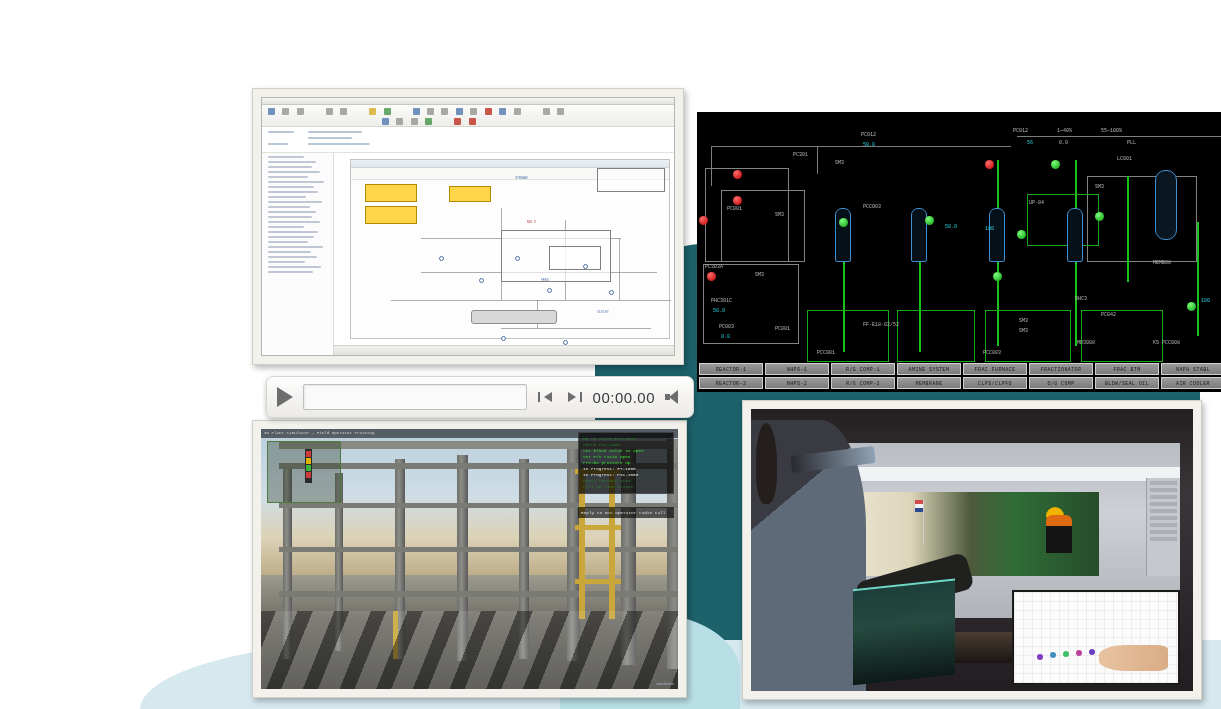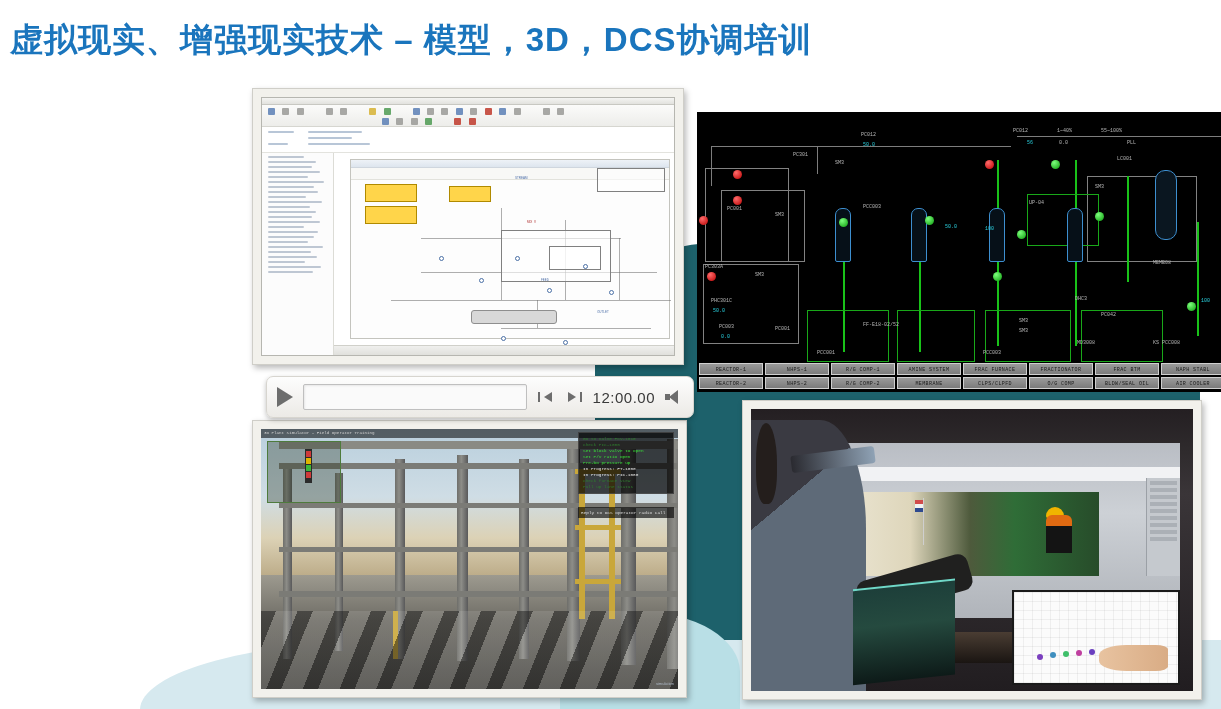--- a/index.html
+++ b/index.html
@@ -343,21 +343,20 @@
 </head>
 <body>
 
 <div id="slide">
 
   <div class="bg-teal-2"></div>
   <div class="bg-teal"></div>
   <div class="bg-lightblue"></div>
   <div class="bg-lightblue-2"></div>
 
-  <div class="slide-title">虚拟现实、增强现实技术 – 模型，3D，DCS协调培训</div>
 
   <div class="frame" id="frame-sim">
     <div class="screen">
       <div class="sim-titlebar"></div>
 
       <div class="sim-toolbar">
         <div class="sim-tb-row" style="top:3px;">
           <span class="tb-ico blue"></span>
           <span class="tb-ico gry"></span>
           <span class="tb-ico gry"></span>
@@ -698,20 +697,20 @@
     <div class="mp-play"></div>
     <div class="mp-track"></div>
     <div class="mp-step mp-prev">
       <span class="bar"></span>
         <span class="tri"></span>
     </div>
     <div class="mp-step mp-next">
       <span class="tri"></span>
         <span class="bar"></span>
     </div>
-    <div class="mp-time">12:00.00</div>
+    <div class="mp-time">00:00.00</div>
     <div class="mp-vol">
       <span class="sp"></span>
         <span class="cone"></span>
     </div>
   </div>
 
 </div>
 
 </body></html>

